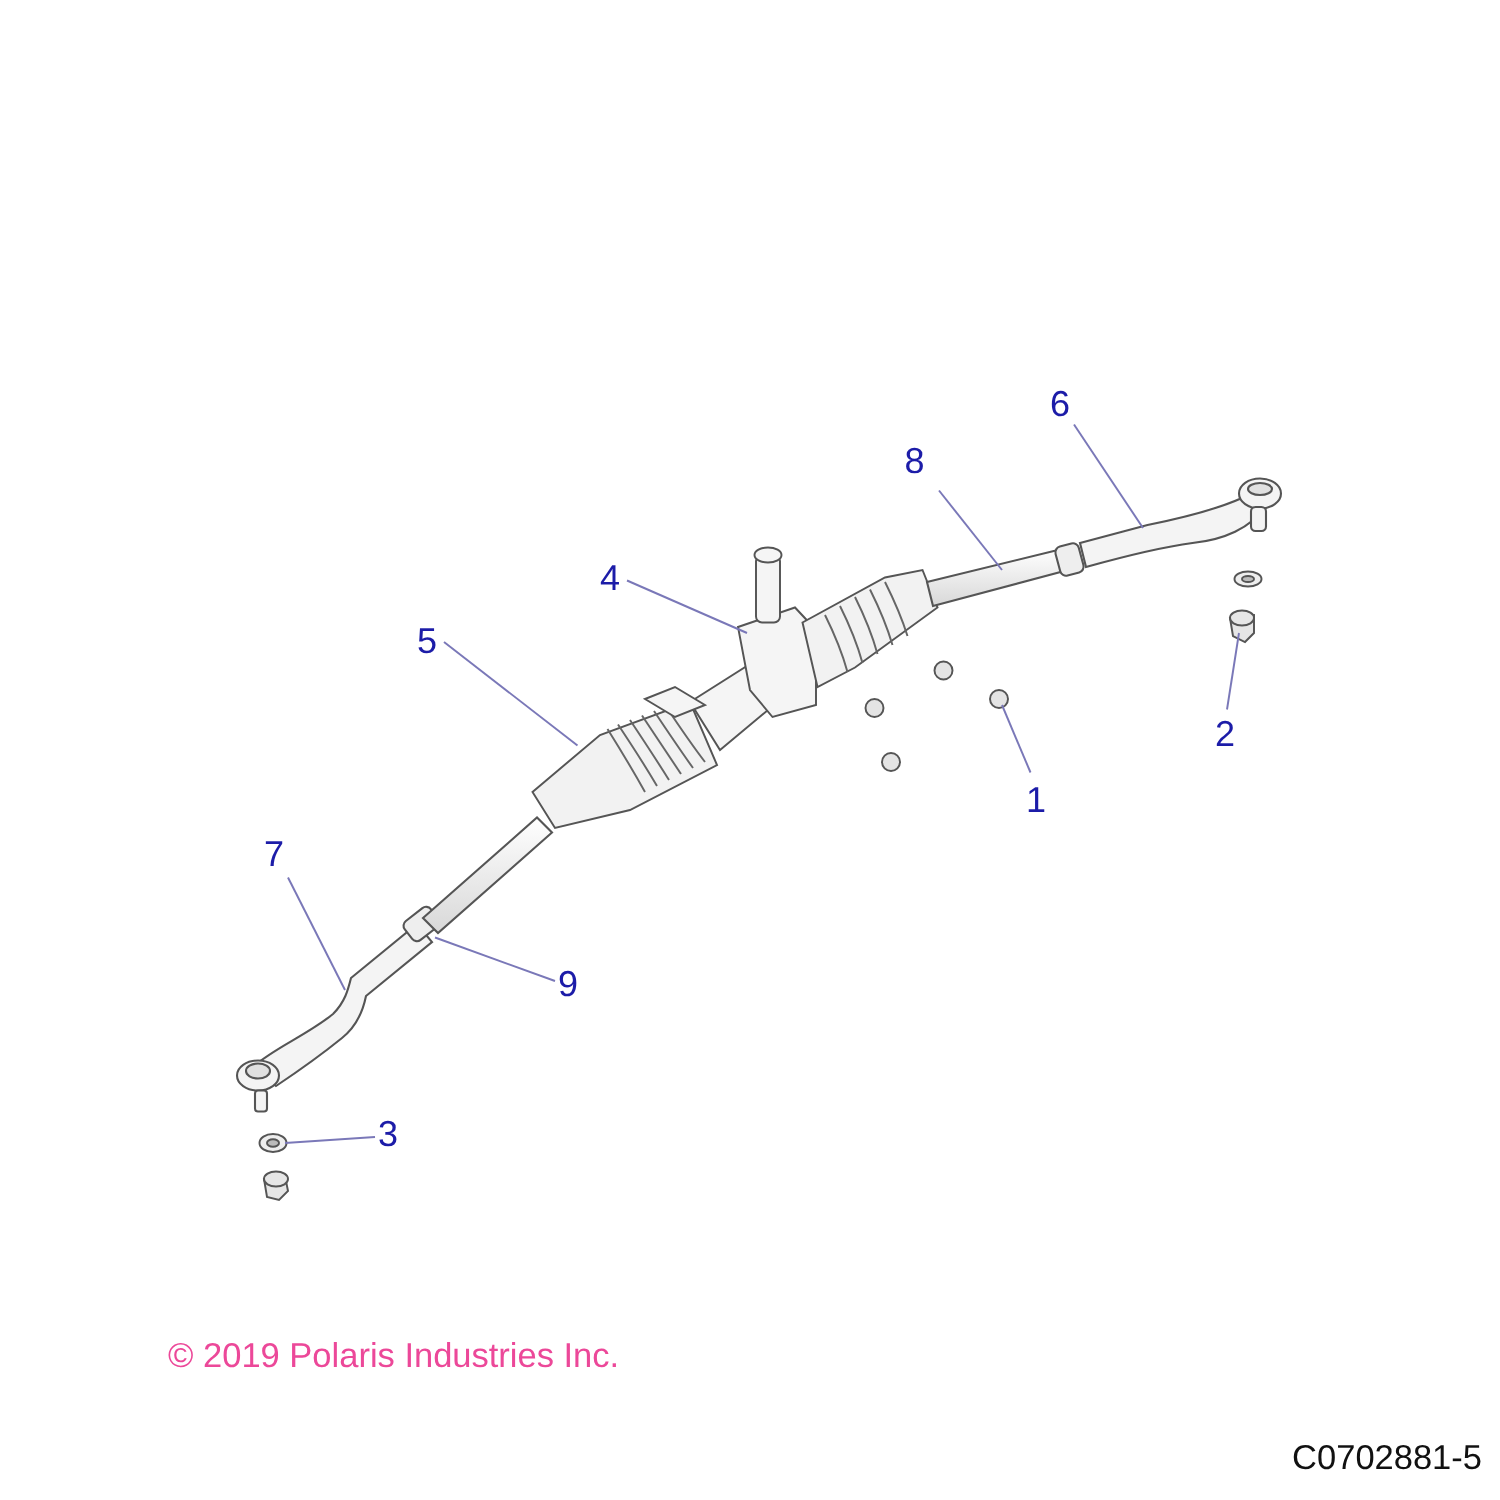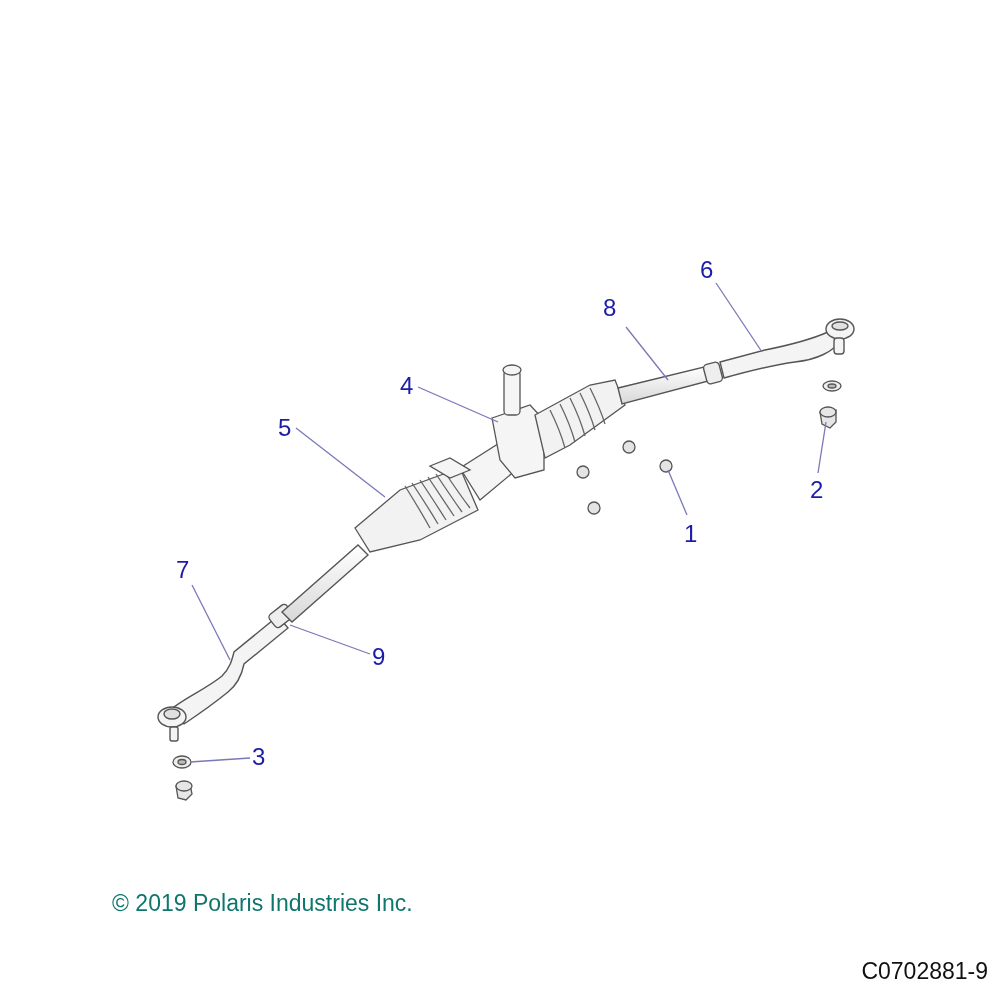--- a/index.html
+++ b/index.html
@@ -1,19 +1,19 @@
 <!DOCTYPE html>
 <html><head>
   <meta charset="utf-8">
   <style>
     html, body { margin: 0; padding: 0; background: #ffffff; }
     body { width: 1000px; height: 1000px; position: relative; overflow: hidden; font-family: "Liberation Sans", sans-serif; }
     #canvas { position: absolute; left: 0; top: 0; width: 1000px; height: 1000px; }
     .callout { position: absolute; color: #1c1ca8; font-size: 24px; font-family: "Liberation Sans", sans-serif; line-height: 1; }
-    .copyright { position: absolute; left: 112px; top: 890px; font-size: 23px; color: #0f766e; }
+    .copyright { position: absolute; left: 112px; top: 890px; font-size: 23px; color: #ec4899; }
     .fig-id { position: absolute; right: 12px; top: 958px; font-size: 23px; color: #111; }
   </style>
 </head>
 <body>
 
 <svg id="canvas" viewBox="0 0 1000 1000" xmlns="http://www.w3.org/2000/svg">
   <defs>
     <linearGradient id="rod" x1="0" y1="0" x2="0" y2="1">
       <stop offset="0" stop-color="#ffffff"></stop>
       <stop offset="1" stop-color="#d8d8d8"></stop>
@@ -117,13 +117,13 @@
 <div class="callout" style="left:810px;top:478px;">2</div>
 <div class="callout" style="left:252px;top:745px;">3</div>
 <div class="callout" style="left:400px;top:374px;">4</div>
 <div class="callout" style="left:278px;top:416px;">5</div>
 <div class="callout" style="left:700px;top:258px;">6</div>
 <div class="callout" style="left:176px;top:558px;">7</div>
 <div class="callout" style="left:603px;top:296px;">8</div>
 <div class="callout" style="left:372px;top:645px;">9</div>
 
 <div class="copyright">© 2019 Polaris Industries Inc.</div>
-<div class="fig-id">C0702881-9</div>
+<div class="fig-id">C0702881-5</div>
 
 </body></html>

